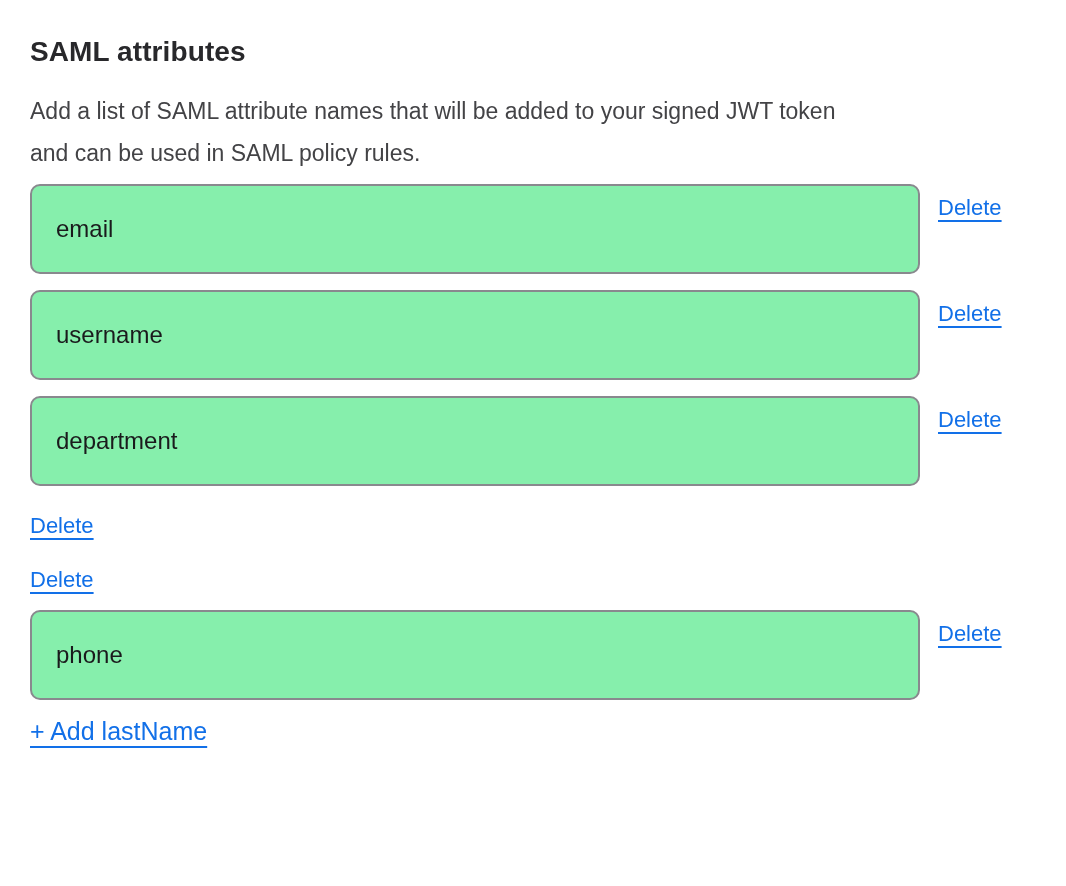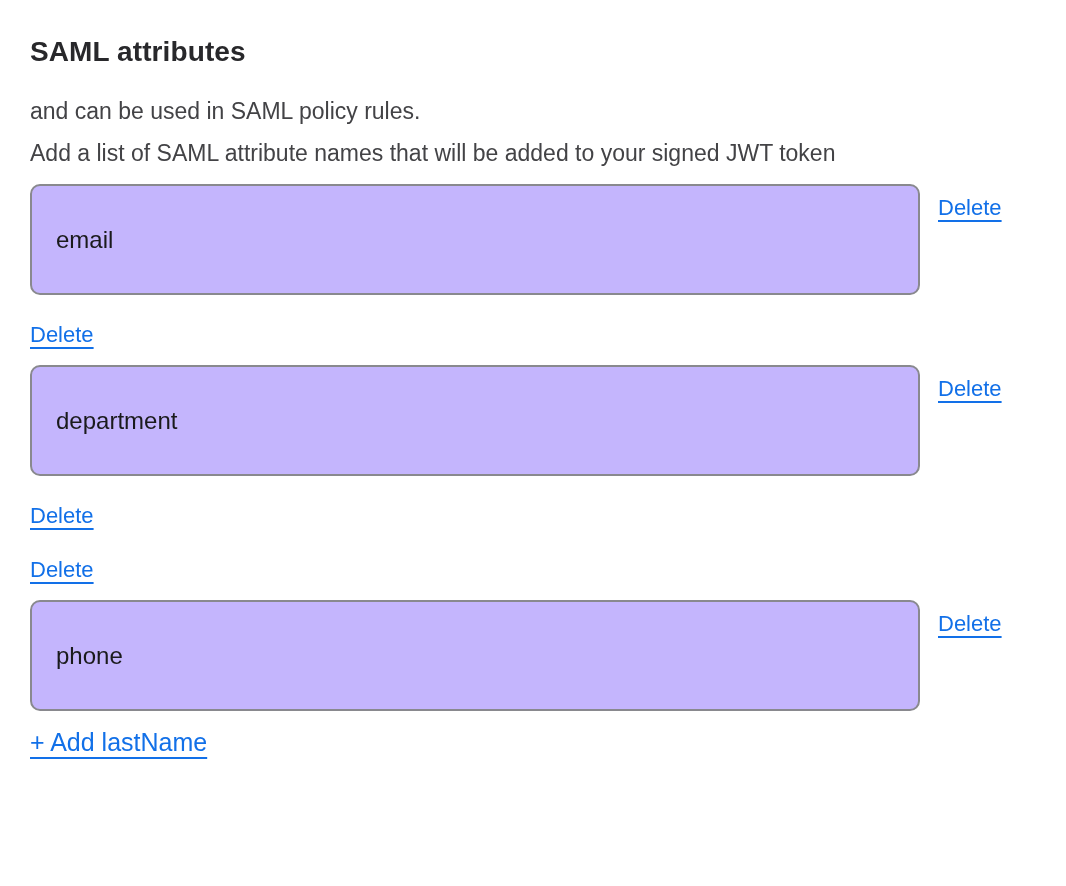--- a/index.html
+++ b/index.html
@@ -40,24 +40,24 @@
   .attr-list { margin: 0; }
   .attr-row {
     display: flex;
     align-items: flex-start;
     gap: 18px;
     margin-bottom: 16px;
   }
   .attr-input {
     flex: 0 0 890px;
     width: 890px;
-    height: 111px;
+    height: 90px;
     border: 2px solid var(--input-border);
     border-radius: 10px;
-    background: #c4b5fd;
+    background: #86efac;
     padding: 0 24px;
     font-family: "Liberation Sans", "DejaVu Sans", sans-serif;
     font-size: 24px;
     color: var(--input-text);
     outline: none;
   }
   .delete-link {
     display: inline-block;
     padding-top: 10px;
     font-size: 22px;
@@ -81,31 +81,32 @@
     cursor: pointer;
   }
 </style>
 </head>
 <body>
 
 <main class="page">
   <h1 class="section-title">SAML attributes</h1>
 
   <p class="section-description">
+    <span class="desc-line">Add a list of SAML attribute names that will be added to your signed JWT token</span>
     <span class="desc-line">and can be used in SAML policy rules.</span>
-    <span class="desc-line">Add a list of SAML attribute names that will be added to your signed JWT token</span>
   </p>
 
   <div class="attr-list">
   <div class="attr-row">
     <input class="attr-input" type="text" value="email" style="">
     <a class="delete-link" href="#">Delete</a>
   </div>
 
   <div class="attr-row">
+    <input class="attr-input" type="text" value="username" style="">
     <a class="delete-link" href="#">Delete</a>
   </div>
 
   <div class="attr-row">
     <input class="attr-input" type="text" value="department" style="">
     <a class="delete-link" href="#">Delete</a>
   </div>
 
   <div class="attr-row">
     <a class="delete-link" href="#">Delete</a>

